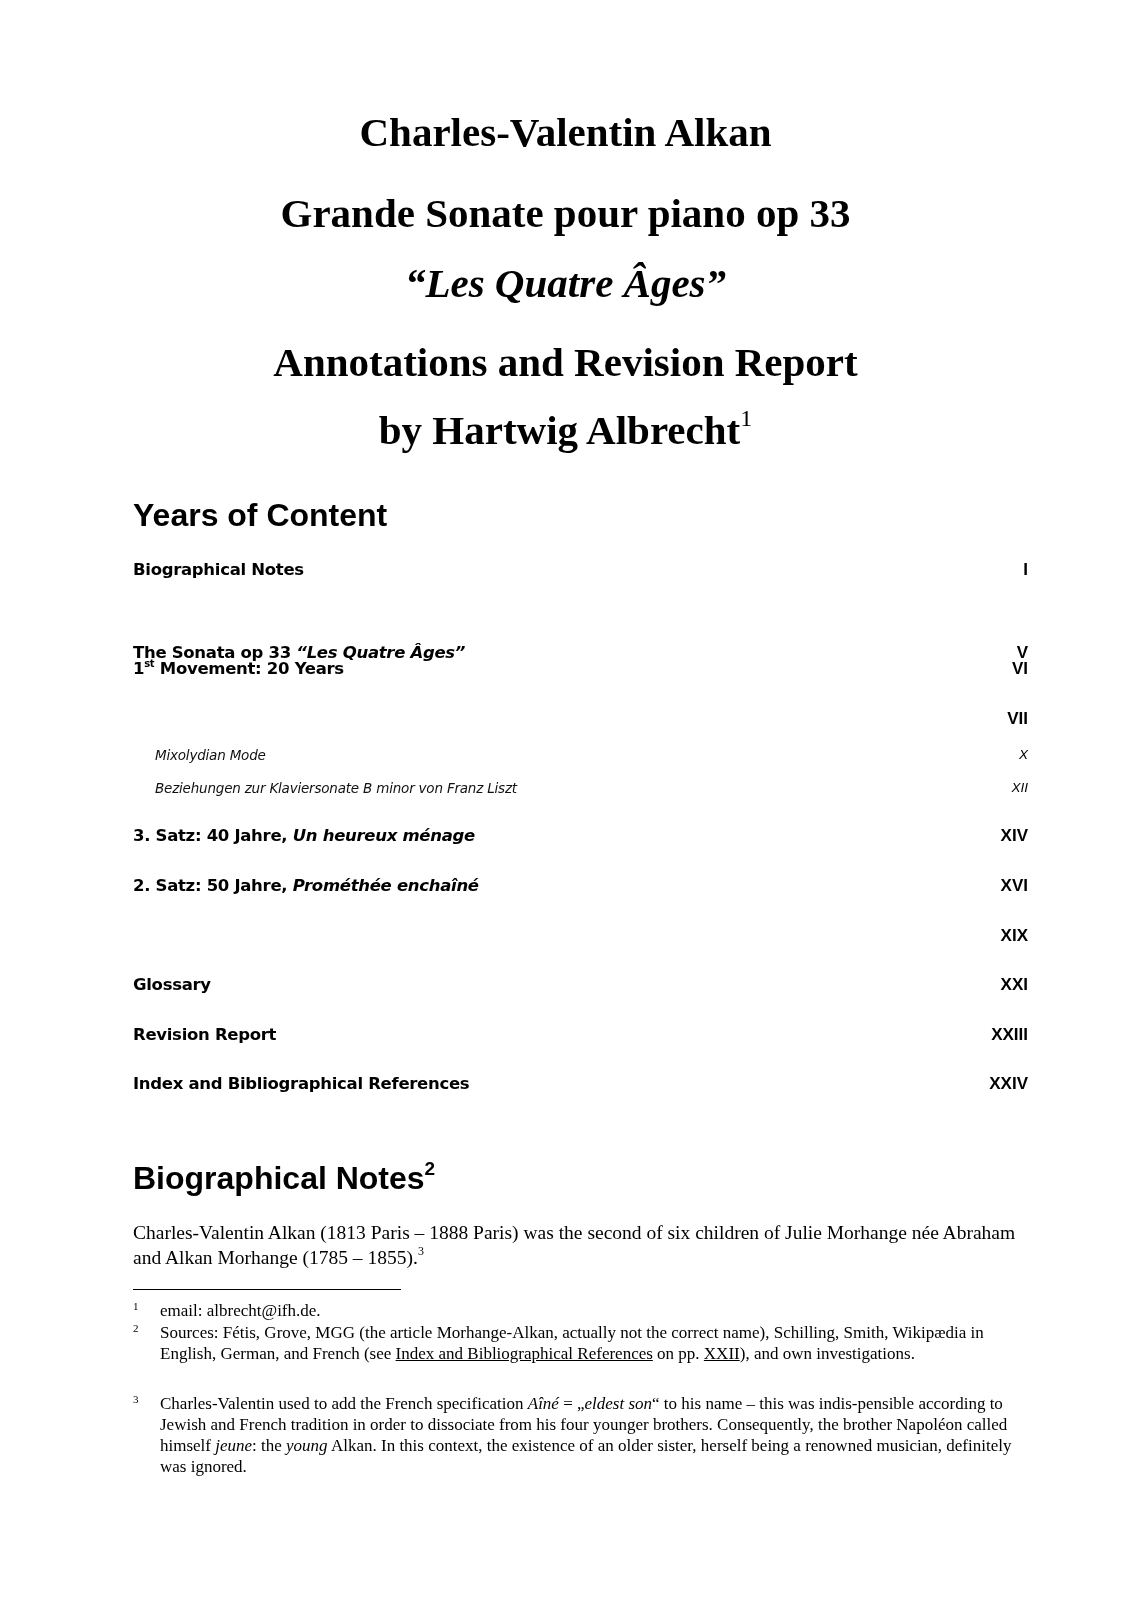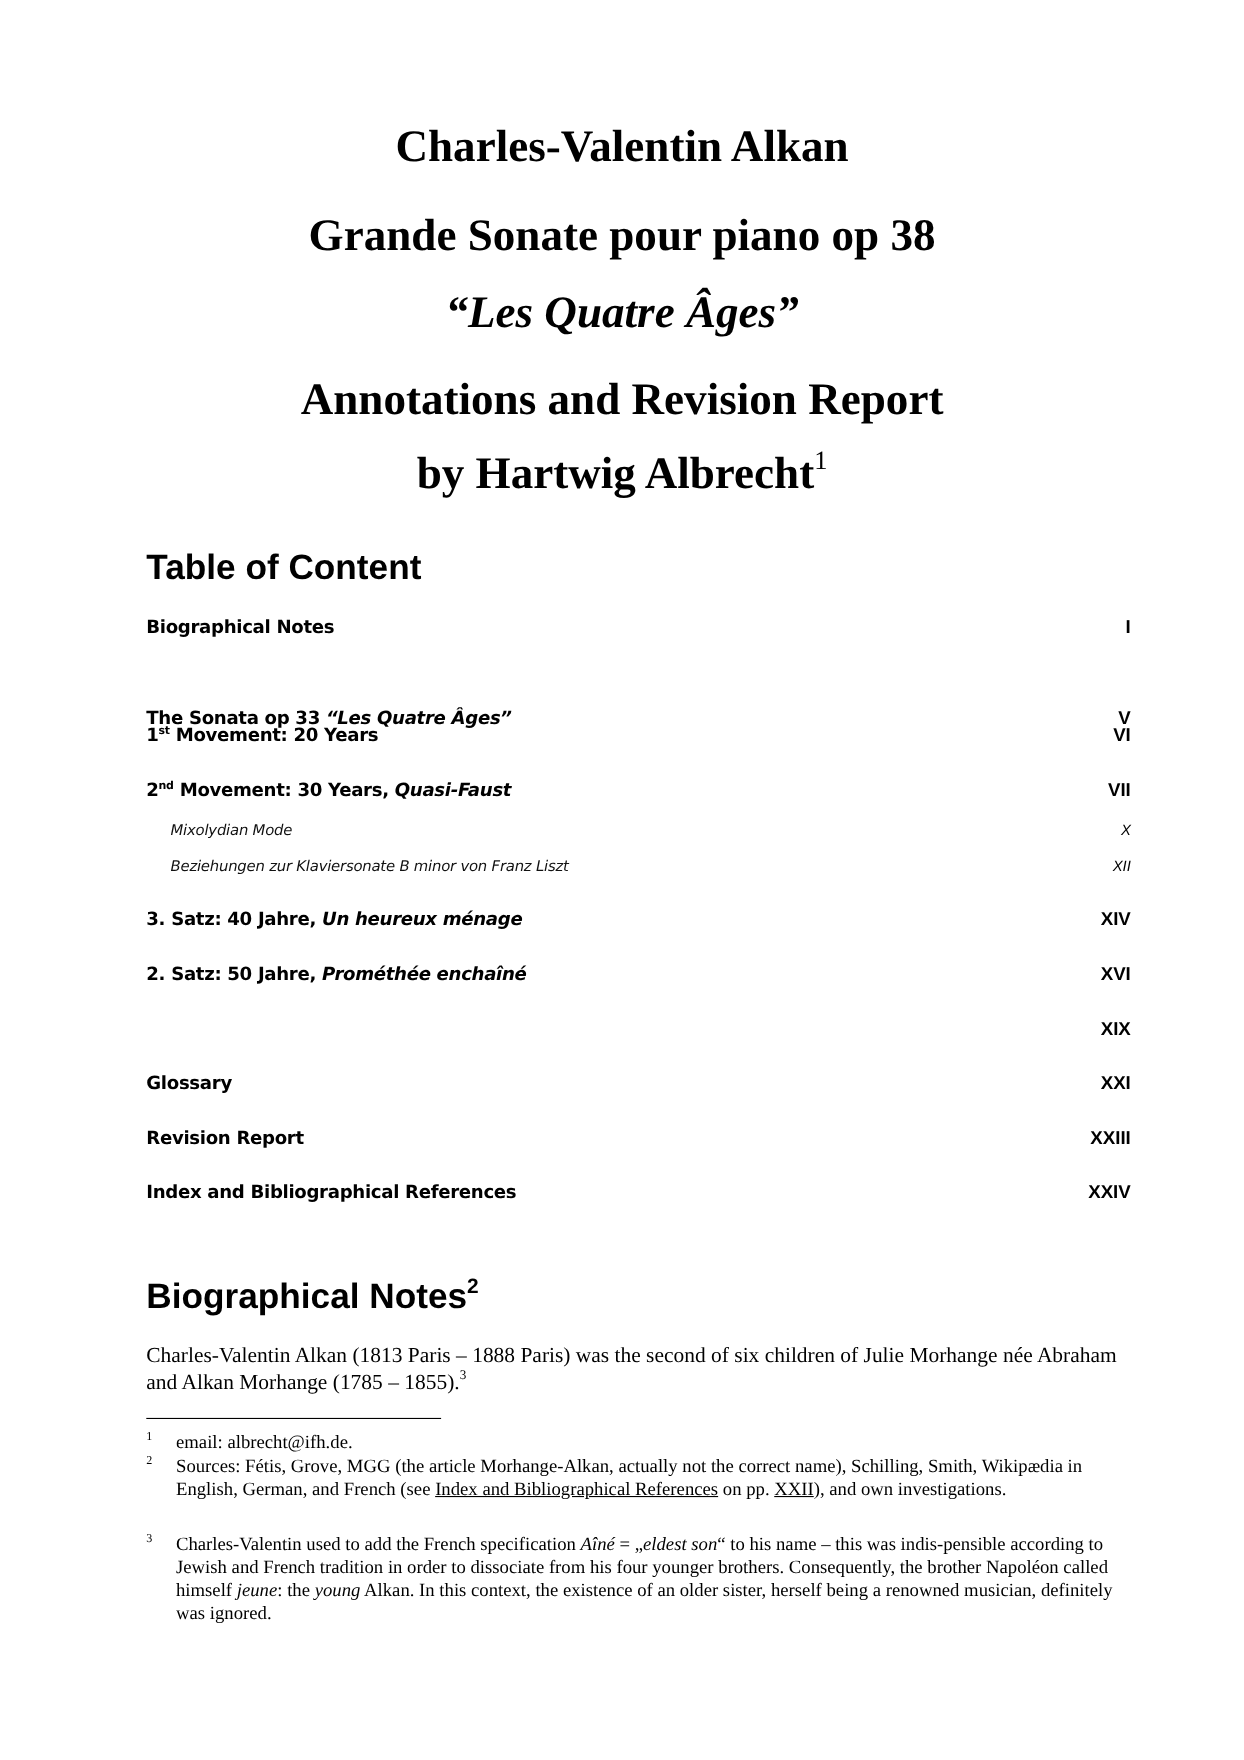--- a/index.html
+++ b/index.html
@@ -47,41 +47,40 @@
   .fn .txt { position: absolute; left: 27px; width: 875px; }
   .fn .txt u { text-decoration: underline; }
   .fn .txt i { font-style: italic; }
 </style>
 </head>
 <body>
 
 <div class="page">
 
   <div class="title-line" style="top:108px;">Charles-Valentin Alkan</div>
-  <div class="title-line" style="top:189px;">Grande Sonate pour piano op 38</div>
+  <div class="title-line" style="top:189px;">Grande Sonate pour piano op 33</div>
   <div class="title-line italic" style="top:259px;">“Les Quatre Âges”</div>
   <div class="title-line" style="top:338px;">Annotations and Revision Report</div>
   <div class="title-line" style="top:406px;"><span>by Hartwig Albrecht</span><sup>1</sup></div>
 
-  <div class="h1" style="top:496px;">Table of Content</div>
+  <div class="h1" style="top:496px;">Years of Content</div>
 
   <div class="toc-row" style="top:558px;">
     <span class="lbl">Biographical Notes</span>
     <span class="pg">I</span>
   </div>
   <div class="toc-row" style="top:641px;">
     <span class="lbl"><span>The Sonata op 33 </span><i>“Les Quatre Âges”</i></span>
     <span class="pg">V</span>
   </div>
   <div class="toc-row" style="top:657px;">
     <span class="lbl"><span>1</span><sup>st</sup><span> Movement: 20 Years</span></span>
     <span class="pg">VI</span>
   </div>
   <div class="toc-row" style="top:707px;">
-    <span class="lbl"><span>2</span><sup>nd</sup><span> Movement: 30 Years, </span><i>Quasi-Faust</i></span>
     <span class="pg">VII</span>
   </div>
   <div class="toc-row sub" style="top:778px;">
     <span class="lbl">Beziehungen zur Klaviersonate B minor von Franz Liszt</span>
     <span class="pg">XII</span>
   </div>
   <div class="toc-row sub" style="top:745px;">
     <span class="lbl">Mixolydian Mode</span>
     <span class="pg">X</span>
   </div>

